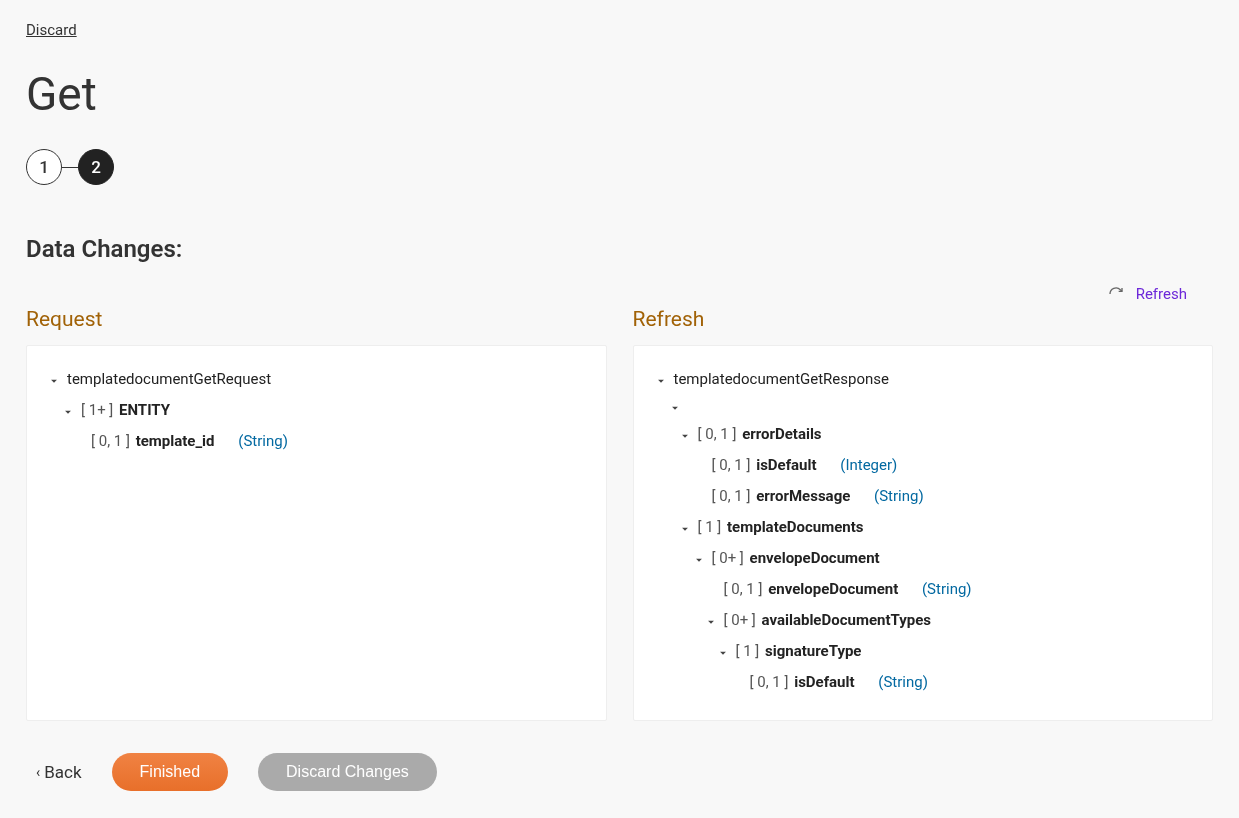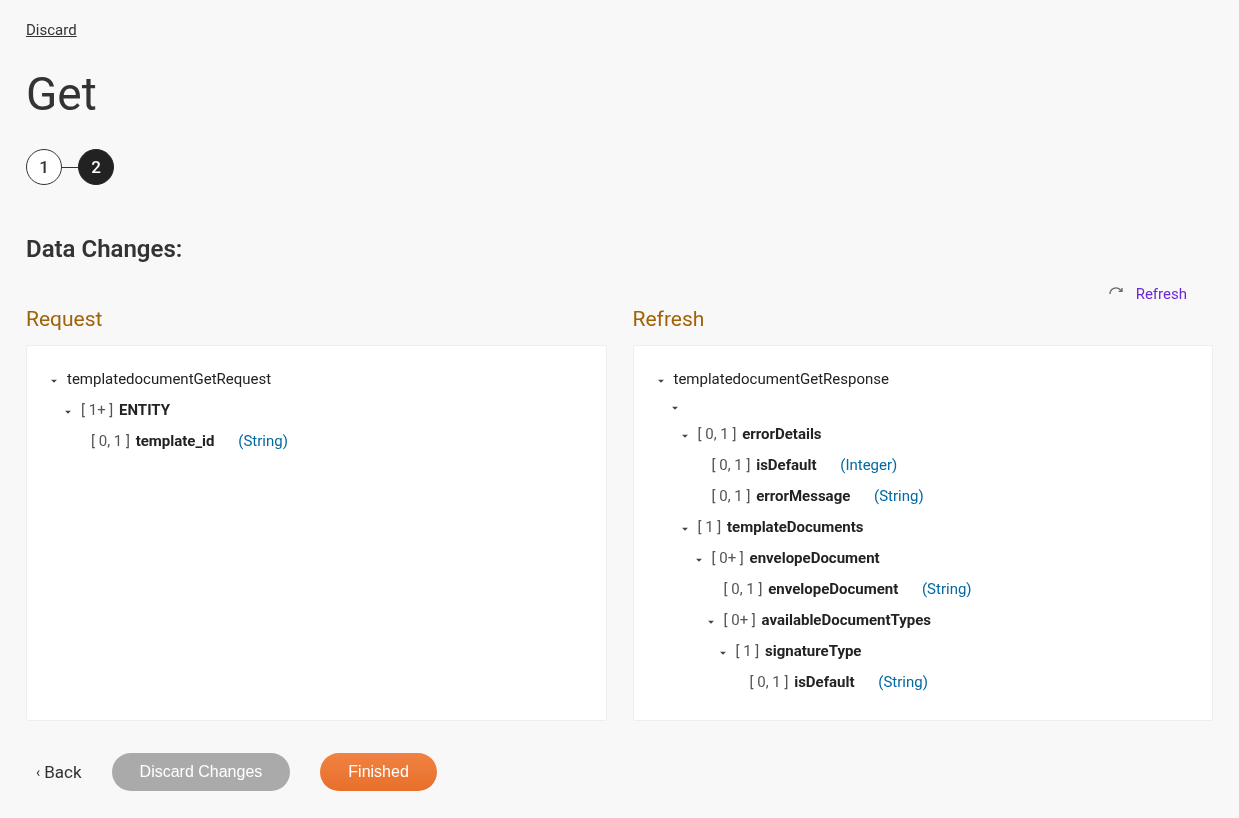--- a/index.html
+++ b/index.html
@@ -295,18 +295,18 @@
         </div>
       </div>
   </div>
 </div>
 
 <div class="footer-actions">
   <div class="back-link">
     <span class="back-chev">‹</span>
     <span>Back</span>
   </div>
+  <button class="btn btn-primary">Finished</button>
   <button class="btn btn-secondary">Discard Changes</button>
-  <button class="btn btn-primary">Finished</button>
 </div>
 
 
 
 
 </body></html>

